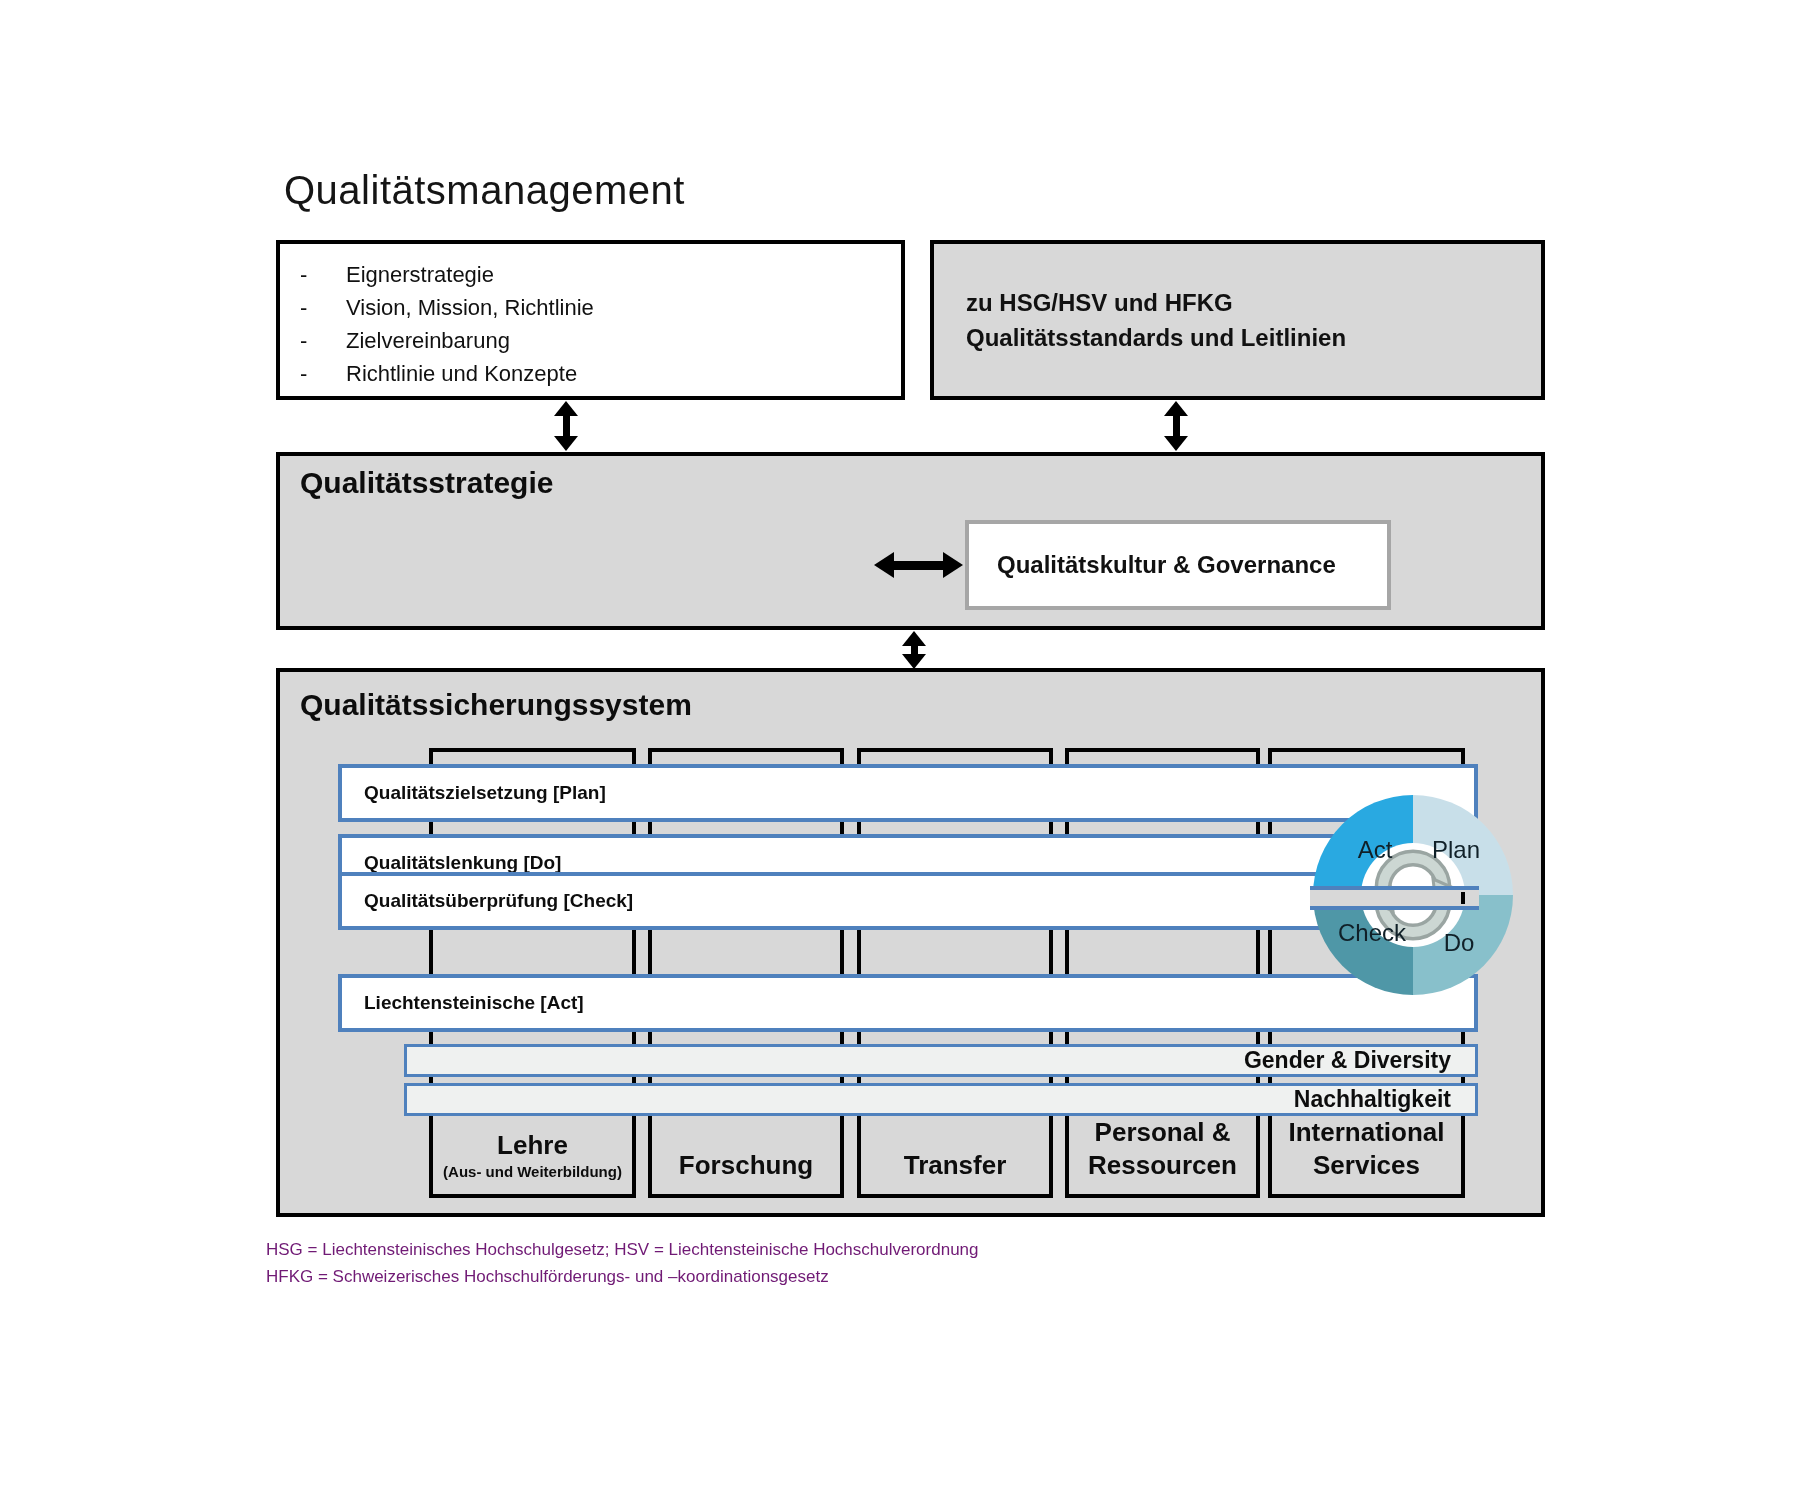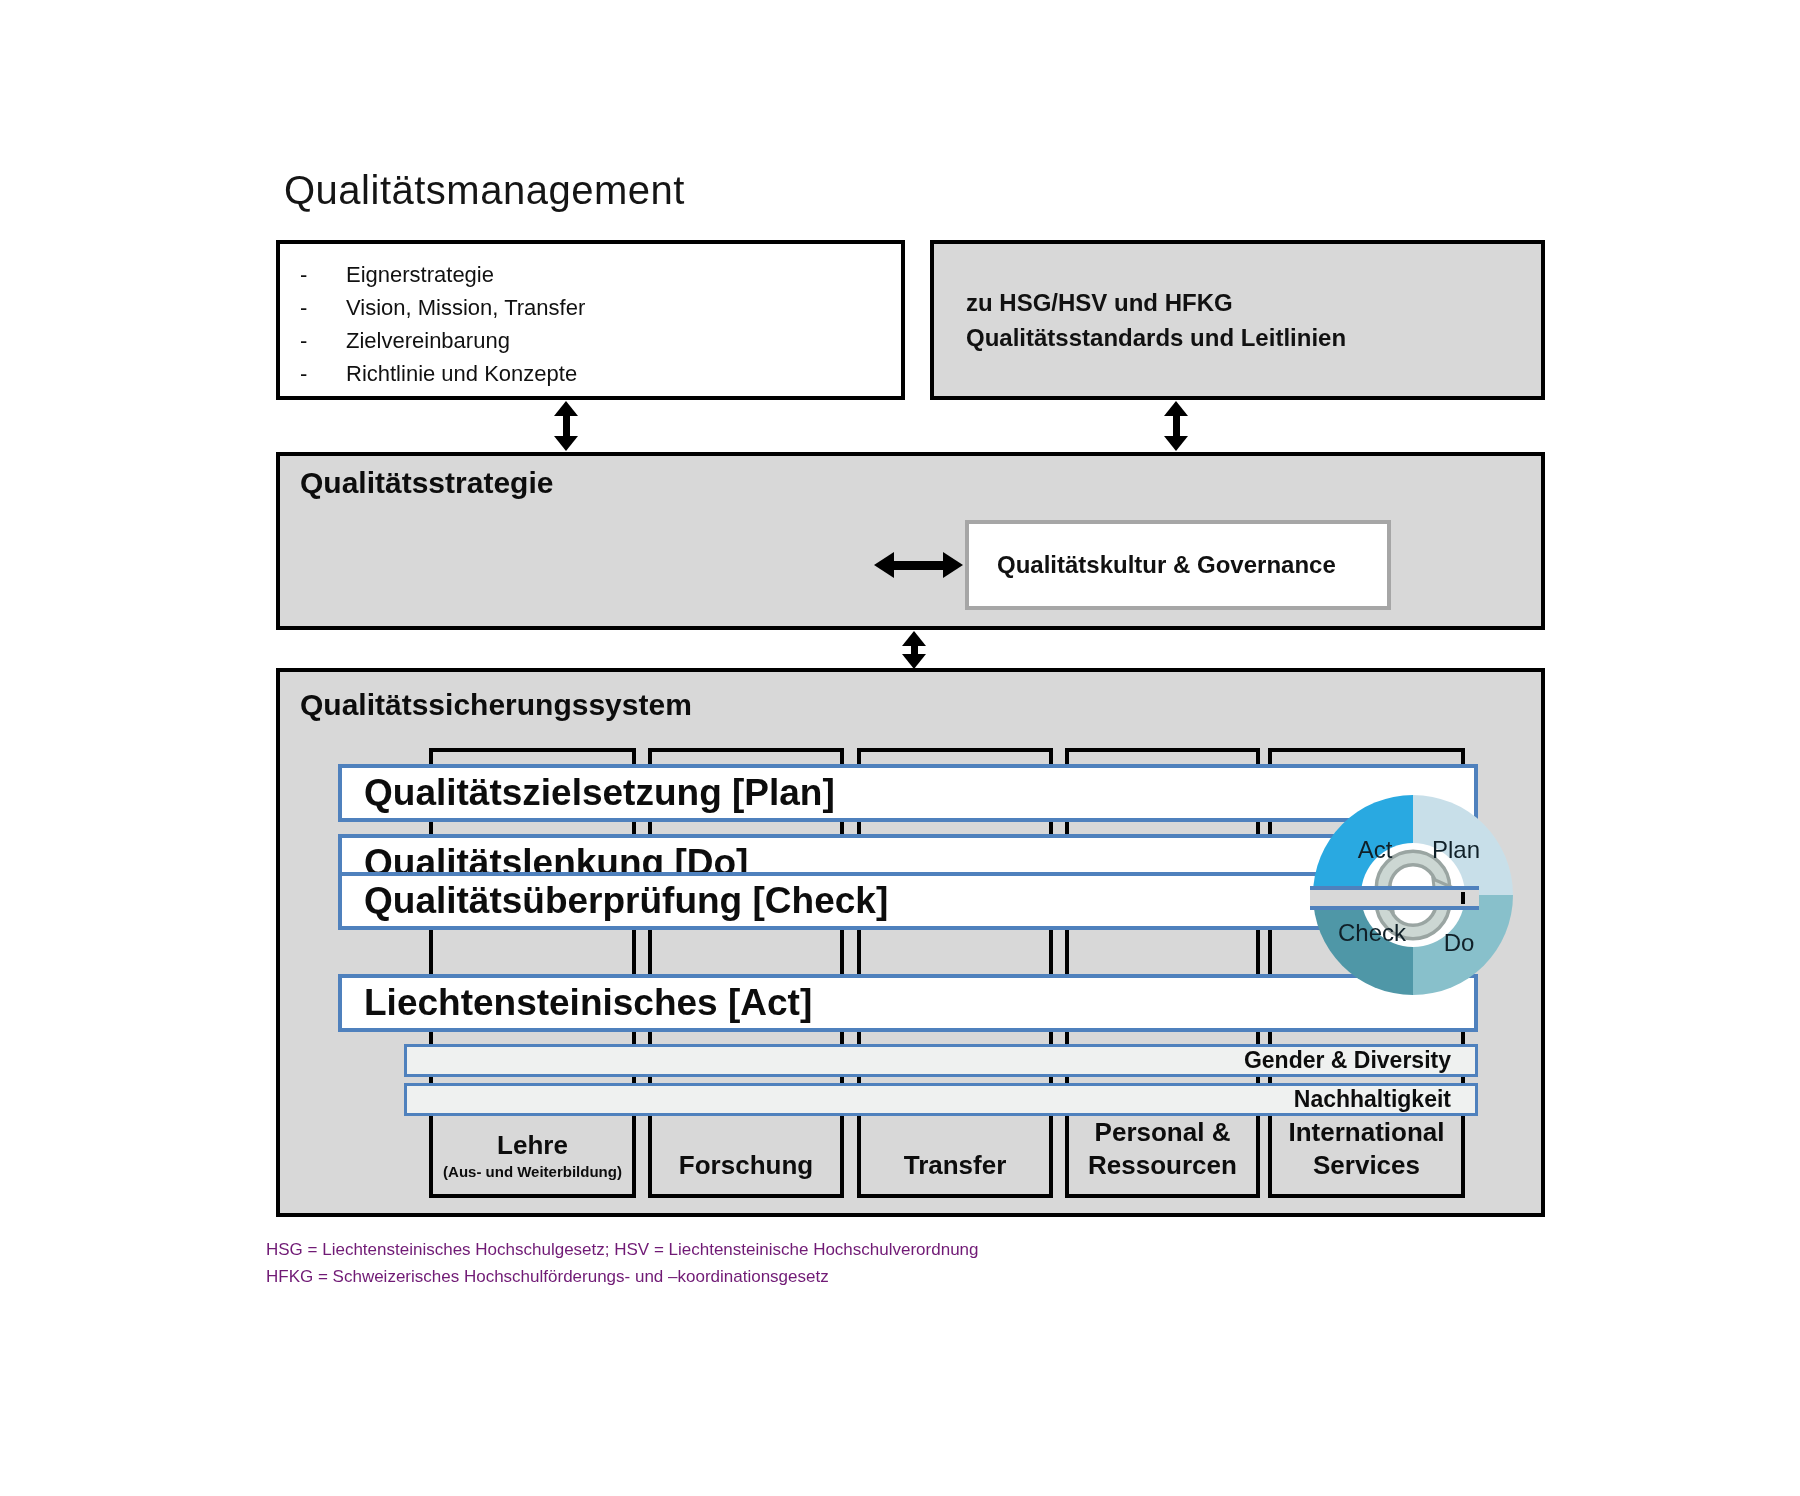--- a/index.html
+++ b/index.html
@@ -46,21 +46,21 @@
            background:var(--box-gray);border:4px solid #000;box-sizing:border-box;}
 
   .pillar{position:absolute;top:748px;height:450px;background:var(--box-gray);border:4px solid #000;
           box-sizing:border-box;z-index:1;display:flex;flex-direction:column;justify-content:flex-end;
           align-items:center;text-align:center;padding-bottom:12px;font-weight:bold;color:#0d0d0d;}
   .pillar .t{font-size:26px;line-height:33px;}
   .pillar .sub{font-size:15px;line-height:20px;}
 
   .bar{position:absolute;left:338px;width:1140px;height:58px;background:#ffffff;
        border:4px solid var(--bar-blue);box-sizing:border-box;display:flex;align-items:center;
-       padding-left:22px;font-size:37px;font-weight:bold;z-index:2;color:#0d0d0d;}
+       padding-left:22px;font-size:19px;font-weight:bold;z-index:2;color:#0d0d0d;}
   .crossbar{position:absolute;left:404px;width:1074px;height:33px;background:var(--crossbar-fill);
             border:3px solid var(--bar-blue);box-sizing:border-box;display:flex;align-items:center;
             justify-content:flex-end;padding-right:24px;font-size:23px;font-weight:bold;z-index:2;color:#0d0d0d;}
 
   
   .pdca{position:absolute;left:1313px;top:795px;width:200px;height:200px;border-radius:50%;z-index:3;
         background:conic-gradient(var(--pdca-plan) 0deg 90deg, var(--pdca-do) 90deg 180deg,
                    var(--pdca-check) 180deg 270deg, var(--pdca-act) 270deg 360deg);text-align:center;}
   .pdca-center{position:absolute;left:48px;top:48px;width:104px;height:104px;border-radius:50%;background:#fff;}
   .pdca-label{position:absolute;transform:translate(-50%,-50%);font-size:24px;color:#102028;}
@@ -78,21 +78,21 @@
 
   <div class="page-title">Qualitätsmanagement</div>
 
   <div class="tl-box">
     <div class="tl-row">
       <span class="tl-dash">-</span>
       <span>Eignerstrategie</span>
     </div>
     <div class="tl-row">
       <span class="tl-dash">-</span>
-      <span>Vision, Mission, Transfer</span>
+      <span>Vision, Mission, Richtlinie</span>
     </div>
     <div class="tl-row">
       <span class="tl-dash">-</span>
       <span>Zielvereinbarung</span>
     </div>
     <div class="tl-row">
       <span class="tl-dash">-</span>
       <span>Richtlinie und Konzepte</span>
     </div>
   </div>
@@ -146,21 +146,21 @@
     <div class="t">Ressourcen</div>
   </div>
   <div class="pillar" style="left:1268px;width:197px;">
     <div class="t">International</div>
     <div class="t">Services</div>
   </div>
 
   <div class="bar" style="top:764px;">Qualitätszielsetzung [Plan]</div>
   <div class="bar" style="top:834px;">Qualitätslenkung [Do]</div>
   <div class="bar" style="top:872px;">Qualitätsüberprüfung [Check]</div>
-  <div class="bar" style="top:974px;">Liechtensteinisches [Act]</div>
+  <div class="bar" style="top:974px;">Liechtensteinische [Act]</div>
 
   <div class="crossbar" style="top:1044px;">Gender &amp; Diversity</div>
   <div class="crossbar" style="top:1083px;">Nachhaltigkeit</div>
 
   <div class="pdca">
     <div class="pdca-center">
       <svg width="104" height="104" viewBox="0 0 104 104">
         <path d="M 22 45 A 30 30 0 0 1 82 45" fill="none" stroke="var(--cycle-arrow-outline)" stroke-width="17"></path>
         <path d="M 22 45 A 30 30 0 0 1 82 45" fill="none" stroke="var(--cycle-arrow)" stroke-width="10"></path>
         <polygon points="72,36 95,46 75,61" fill="var(--cycle-arrow)" stroke="var(--cycle-arrow-outline)" stroke-width="3"></polygon>

